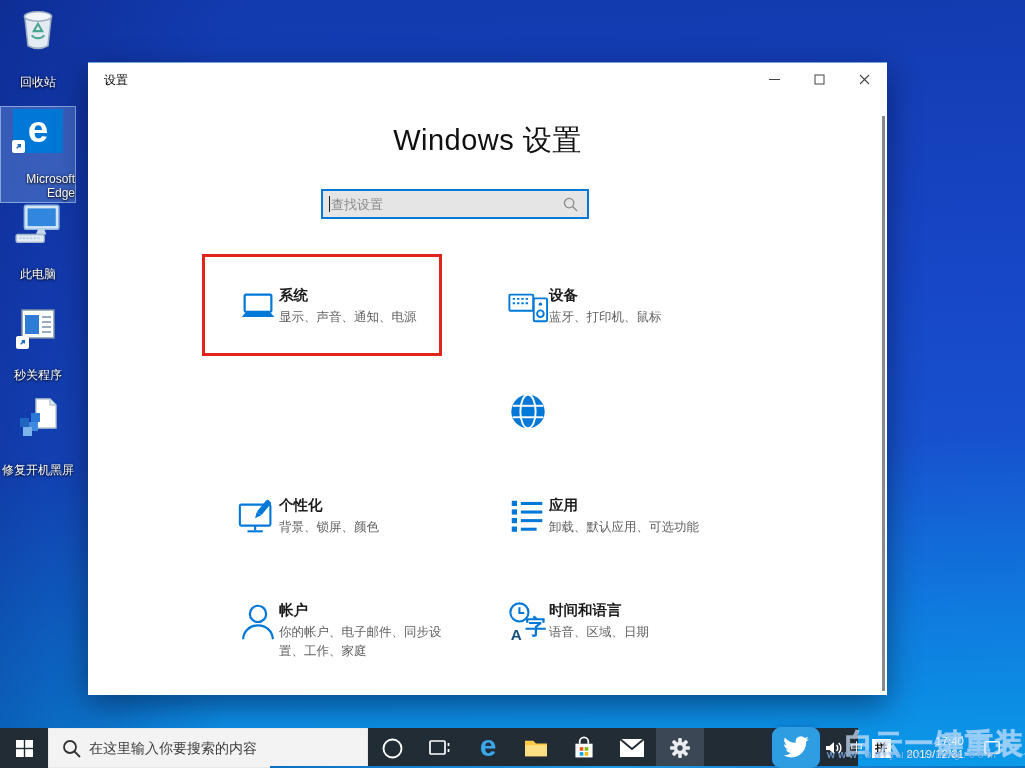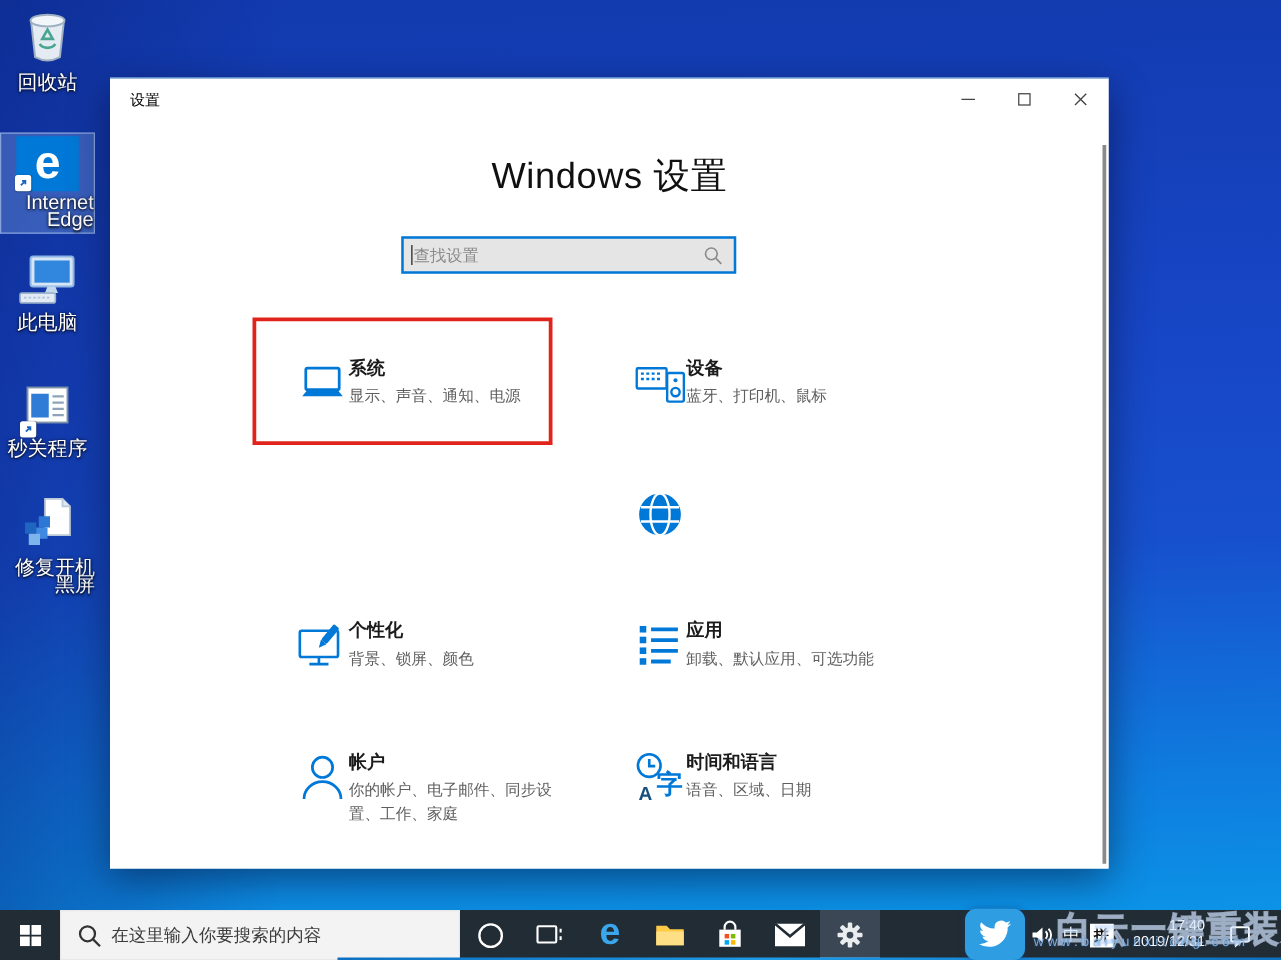--- a/index.html
+++ b/index.html
@@ -3,21 +3,21 @@
 <meta charset="utf-8">
 <style>
   *{margin:0;padding:0;box-sizing:border-box;font-family:"Liberation Sans",sans-serif;}
   html,body{width:1025px;height:768px;overflow:hidden;background:#000;}
   #screen{position:relative;width:1025px;height:768px;overflow:hidden;
     background:
       linear-gradient(90deg, rgba(8,26,110,0.38), rgba(8,26,110,0) 22%),
       linear-gradient(178deg, #123aae 0%, #1746c6 38%, #1750cd 58%, #0f7ade 80%, #0a9be9 100%);}
   
   .desk-icon{position:absolute;width:76px;display:flex;flex-direction:column;align-items:center;z-index:5;cursor:pointer;padding:2px 0;}
-  .desk-icon .dlabel{margin-top:3px;font-size:16px;color:#fff;text-align:right;line-height:14px;
+  .desk-icon .dlabel{margin-top:19px;font-size:12px;color:#fff;text-align:right;line-height:14px;
     text-shadow:0 1px 2px rgba(0,0,0,.85),0 0 3px rgba(0,0,0,.6);}
   .desk-icon.selected{background:rgba(140,180,235,.32);border:1px solid rgba(200,222,250,.55);}
   .iconwrap{position:relative;}
   .lnk{position:absolute;left:-1px;bottom:0;width:13px;height:13px;background:#fff;border-radius:2px;
     box-shadow:0 0 1px rgba(0,0,0,.4);display:flex;align-items:center;justify-content:center;}
   .edge-tile{width:50px;height:44px;background:#0078d7;display:flex;align-items:center;justify-content:center;}
   .edge-tile .e{color:#fff;font-size:37px;font-weight:bold;line-height:1;margin-top:-3px;}
   
   #win{position:absolute;left:88px;top:62px;width:799px;height:633px;background:#fff;z-index:10;
     box-shadow:0 10px 30px rgba(0,0,20,.45);border-top:1px solid rgba(0,90,180,.55);}
@@ -32,21 +32,21 @@
   #caret{position:absolute;left:6px;top:5px;width:1px;height:16px;background:#222;}
   #searchmag{position:absolute;right:9px;top:6px;}
   .tile{position:absolute;width:252px;height:100px;display:flex;align-items:flex-start;cursor:pointer;}
   .ticon{width:42px;height:44px;flex:0 0 42px;margin-top:1px;}
   .ttext{padding-top:2px;}
   .ttitle{font-size:14.5px;font-weight:600;color:#1b1b1b;line-height:19px;}
   .tsub{font-size:12.5px;color:#5f5f5f;line-height:19px;margin-top:3px;max-width:186px;}
   #redbox{position:absolute;left:114px;top:191px;width:240px;height:102px;border:3px solid #e0241b;pointer-events:none;z-index:12;}
   #winscroll{position:absolute;right:2px;top:53px;width:3px;height:575px;background:#8a8a8a;cursor:pointer;}
   
-  #taskbar{position:absolute;left:0;top:728px;width:1025px;height:40px;background:#222c35;z-index:50;}
+  #taskbar{position:absolute;left:0;top:728px;width:858px;height:40px;background:#222c35;z-index:50;}
   .tb-cell{position:absolute;top:0;height:40px;display:flex;align-items:center;justify-content:center;cursor:pointer;}
   #tb-search{position:absolute;left:48px;top:0;width:320px;height:40px;background:#f3f3f3;border:1px solid #e8e8e8;cursor:text;}
   #tb-search input{position:absolute;left:40px;top:0;width:270px;height:38px;border:none;outline:none;background:transparent;font-size:14px;color:#3c3c3c;}
   #tb-search input::placeholder{color:#3c3c3c;opacity:1;}
   #tb-search .mag{position:absolute;left:13px;top:10px;}
   .tb-active{background:#3b4754;}
   .tb-underline{position:absolute;left:0;bottom:0;width:100%;height:2px;background:#76b9ed;}
   .tray-text{color:#fff;font-size:13px;}
   #imebox{width:19px;height:19px;background:#fff;color:#111;font-size:12px;font-weight:bold;display:flex;align-items:center;justify-content:center;}
   #clock{position:absolute;left:894px;top:0;width:70px;height:40px;color:#fff;font-size:11.5px;line-height:13px;
@@ -82,21 +82,21 @@
     <div class="iconwrap">
       <div class="edge-tile">
           <span class="e">e</span>
         </div>
       <span class="lnk">
         <svg width="9" height="9" viewBox="0 0 10 10">
             <path d="M3 7 L7 3 M4 3 h3 v3" fill="none" stroke="#1e66c0" stroke-width="1.6"></path>
           </svg>
       </span>
     </div>
-    <div class="dlabel">Internet Edge</div>
+    <div class="dlabel">Microsoft Edge</div>
   </div>
 
   <div class="desk-icon" style="left:0;top:200px">
     <div class="iconwrap">
       <svg width="48" height="42" viewBox="0 0 46 40">
         <rect x="10" y="3" width="33" height="23" rx="2" fill="#d6e6f7" stroke="#8fb7e4" stroke-width="1.5"></rect>
         <rect x="13" y="6" width="27" height="17" fill="#3087dd"></rect>
         <path d="M23 26 h6 l2 5 h-10 z" fill="#c3d8ee"></path>
         <rect x="2" y="31" width="27" height="7.5" rx="1.5" fill="#e2ebf5" stroke="#9db4cc" stroke-width="1.3"></rect>
         <line x1="5" y1="34.5" x2="26" y2="34.5" stroke="#aec4da" stroke-width="1.4" stroke-dasharray="2 1.5"></line>

